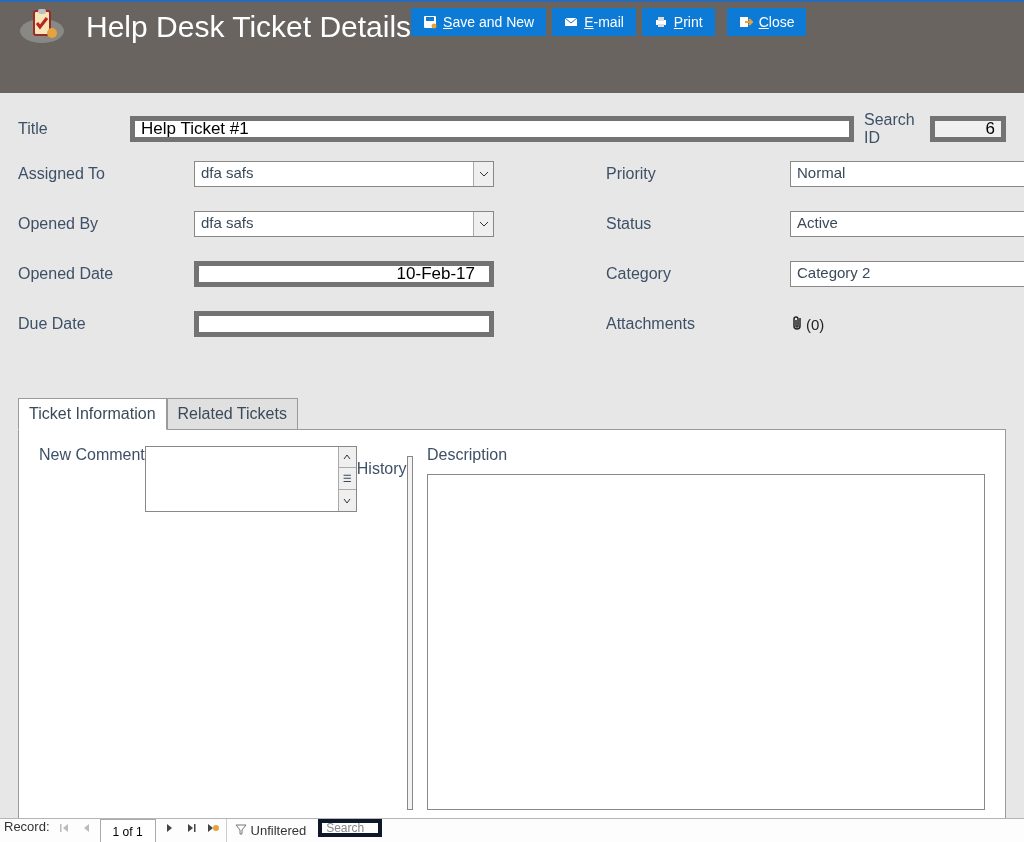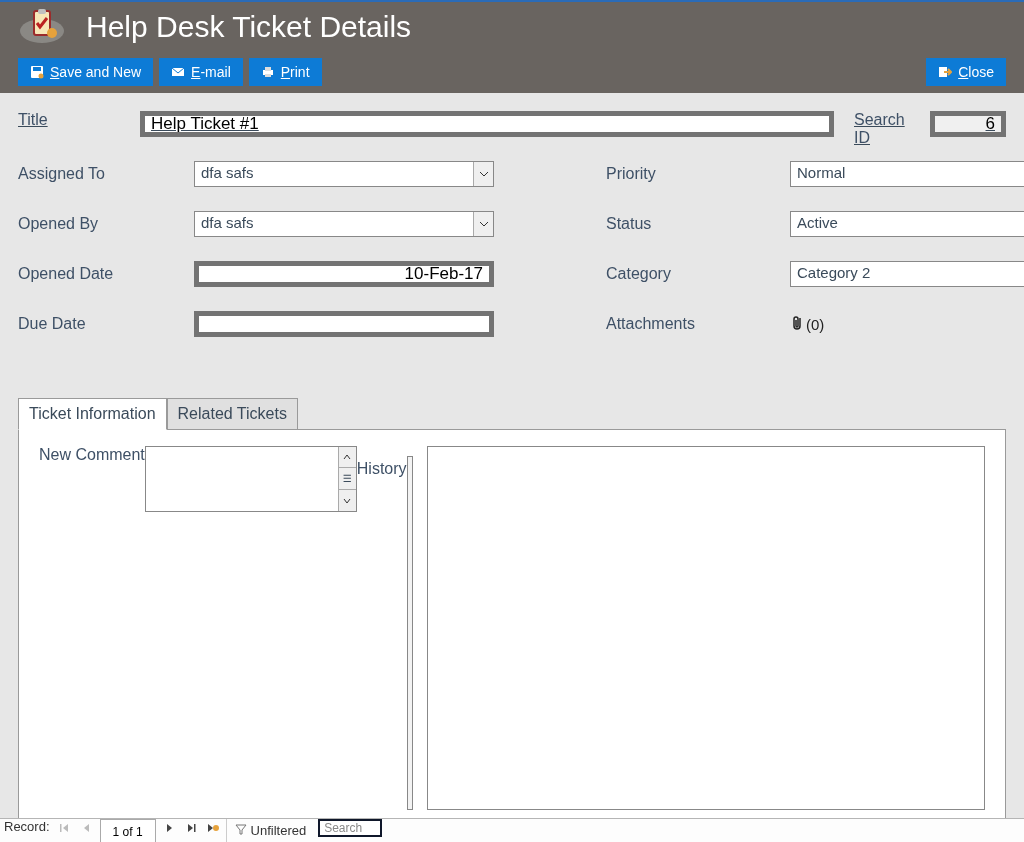--- a/index.html
+++ b/index.html
@@ -11,21 +11,20 @@
     overflow: hidden;
     color: #3a4a5a;
   }
   
   .header-band {
     background: #696460;
     height: 93px;
     border-top: 2px solid #2a6bb8;
     padding: 0 18px;
     display: flex;
-    flex-direction: column;
     justify-content: flex-start;
   }
   .title-row {
     display: flex;
     align-items: center;
     height: 50px;
     gap: 20px;
   }
   .app-icon {
     width: 48px; height: 36px;
@@ -57,23 +56,23 @@
   .btn .underline { text-decoration: underline; }
   .btn-icon { width: 14px; height: 14px; display:inline-block; }
   .toolbar-spacer { flex: 1; }
 
   
   .form-area {
     padding: 18px 18px 0 18px;
   }
   .row1 {
     display: flex;
-    gap: 10px;
+    align-items: center;
+    gap: 0;
     margin-bottom: 14px;
-    text-decoration: underline;
   }
   .label {
     color: #3e5066;
     font-size: 16px;
   }
   .label.lbl-title { width: 112px; }
   .input {
     border: 5px solid #737373;
     background: #fff;
     height: 26px;
@@ -102,21 +101,21 @@
     padding: 2px 6px;
     font-size: 15px;
   }
   .select-btn {
     width: 20px;
     border-left: 1px solid #aaa;
     display: flex; align-items:center; justify-content:center;
     background: #efefef;
     cursor: pointer;
   }
-  .date-input { text-align: right; padding-right:6px; }
+  .date-input { text-align: right; padding-right:14px; }
   .attach {
     display: flex; align-items: center; gap: 2px;
     font-size: 15px; color:#222;
   }
 
   
   .tabs-wrap {
     margin: 60px 18px 0 18px;
   }
   .tabs {
@@ -204,21 +203,21 @@
   .nav-btn.disabled { color:#bbb; cursor:default; }
   .rec-input {
     width: 56px; height:26px; border:1px solid #aaa;
     font-size:12px; padding:0 12px; background:#fff;
   }
   .filter-box {
     display:flex; align-items:center; gap:4px;
     border-left:1px solid #ccc; padding:0 8px; height:100%;
   }
   .search-input {
-    width: 64px; height:18px; border:2px solid #0f172a;
+    width: 64px; height:18px; border:4px solid #0f172a;
     font-size:12px; padding:0 4px; color:#888;
   }
 </style>
 </head>
 <body>
 
 <div class="header-band">
   <div class="title-row">
     <span class="app-icon">
       <svg viewBox="0 0 48 36" width="48" height="36">
@@ -373,20 +372,21 @@
             <svg width="8" height="6" viewBox="0 0 8 6">
                 <path d="M1 1 L4 5 L7 1" stroke="#333" fill="none"></path>
               </svg>
           </div>
         </div>
       </div>
       <span class="section-label" style="margin-top:14px">History</span>
       <div class="history-box"></div>
     </div>
     <div class="col-right">
+      <span class="section-label">Description</span>
       <div class="desc-box"></div>
     </div>
   </div>
 </div>
 
 <div class="record-bar">
   <span class="rec-label">Record:</span>
   <span class="nav-btn disabled">
     <svg width="10" height="10" viewBox="0 0 10 10">
         <rect x="0" y="1" width="1.5" height="8" fill="#bbb"></rect>

